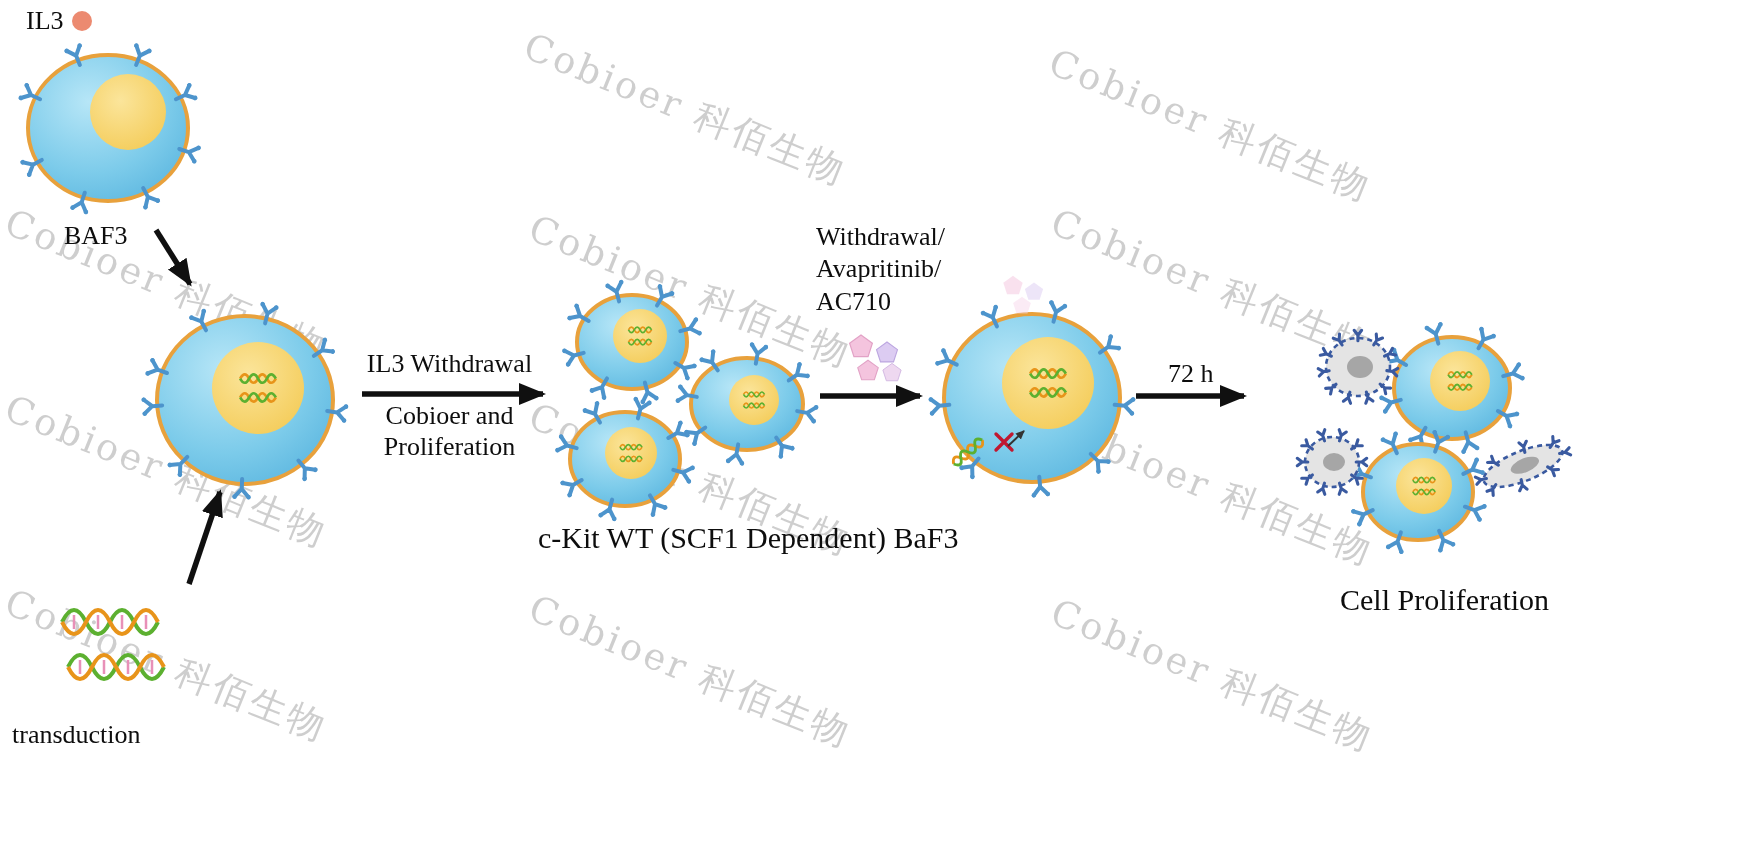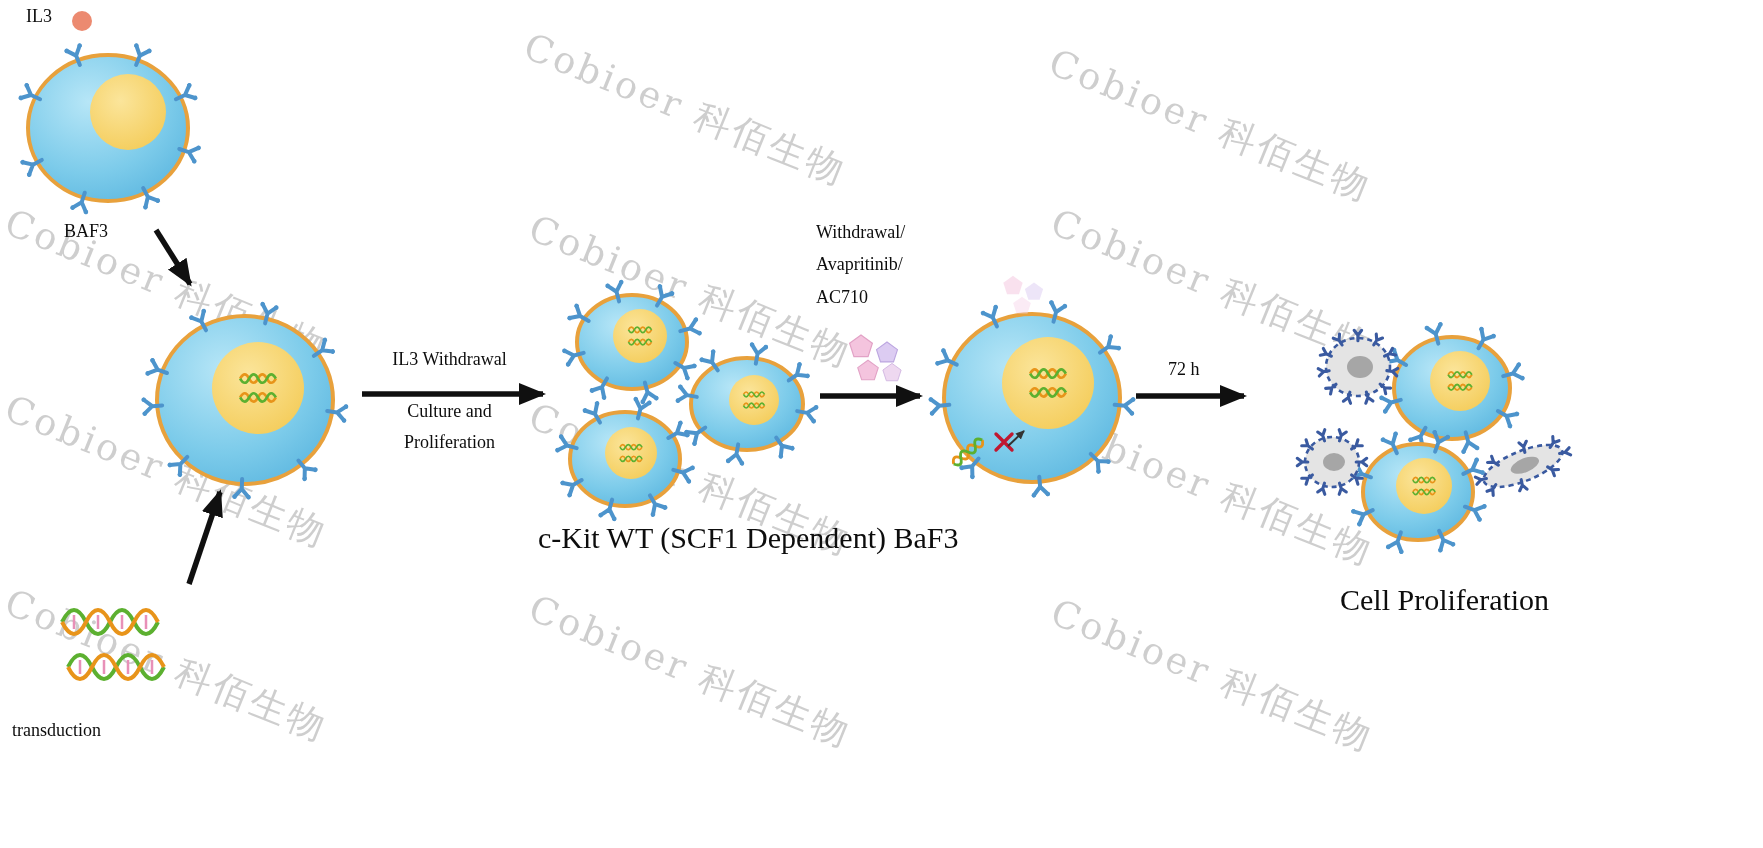--- a/index.html
+++ b/index.html
@@ -1,19 +1,19 @@
 <!DOCTYPE html>
 <html><head>
 <meta charset="utf-8">
 <style>
   html,body{margin:0;padding:0;background:#ffffff;}
   .stage{position:relative;width:1763px;height:848px;background:#fff;overflow:hidden;
          font-family:"Liberation Serif","DejaVu Serif",serif;}
   .stage svg{position:absolute;left:0;top:0;z-index:1;}
-  .lbl{position:absolute;z-index:2;color:#0d0d0d;font-size:18px;line-height:1.15;white-space:nowrap;}
+  .lbl{position:absolute;z-index:2;color:#0d0d0d;font-size:26px;line-height:1.15;white-space:nowrap;}
   .lbl.center{text-align:center;}
   .lbl.big{font-size:30px;}
   .wm{position:absolute;z-index:0;font-family:"DejaVu Serif",serif;font-size:37px;
       color:rgba(110,110,110,0.34);letter-spacing:3px;white-space:nowrap;
       transform:rotate(22deg);transform-origin:left top;pointer-events:none;}
 </style>
 </head>
 <body>
 
 <div class="stage">
@@ -242,21 +242,21 @@
     <g>
       <use href="#dnaS" transform="translate(968 452) rotate(-40) scale(1.1)"></use>
       <path d="M996,434 L1012,450 M996,450 L1012,434" stroke="#C01830" stroke-width="3.4" stroke-linecap="round" fill="none"></path>
       <path d="M1008,446 L1024,431" stroke="#333333" stroke-width="2" fill="none" marker-end="url(#ahS)"></path>
     </g>
   </svg>
 
   <div class="lbl" style="left:26px;top:6px">IL3</div>
   <div class="lbl" style="left:64px;top:221px">BAF3</div>
   <div class="lbl center" style="left:352px;top:349px;width:195px">IL3 Withdrawal</div>
-  <div class="lbl center" style="left:352px;top:401px;width:195px">Culture and</div>
+  <div class="lbl center" style="left:352px;top:401px;width:195px">Cobioer and</div>
   <div class="lbl center" style="left:352px;top:432px;width:195px">Proliferation</div>
   <div class="lbl big" style="left:538px;top:521px">c-Kit WT (SCF1 Dependent) BaF3</div>
   <div class="lbl" style="left:816px;top:222px">Withdrawal/</div>
   <div class="lbl" style="left:816px;top:254px">Avapritinib/</div>
   <div class="lbl" style="left:816px;top:287px">AC710</div>
   <div class="lbl" style="left:1168px;top:359px">72 h</div>
   <div class="lbl big" style="left:1340px;top:583px">Cell Proliferation</div>
   <div class="lbl" style="left:12px;top:720px">transduction</div>
 
 <div class="wm" style="left: 535px; top: 22px;">Cobioer 科佰生物</div>

